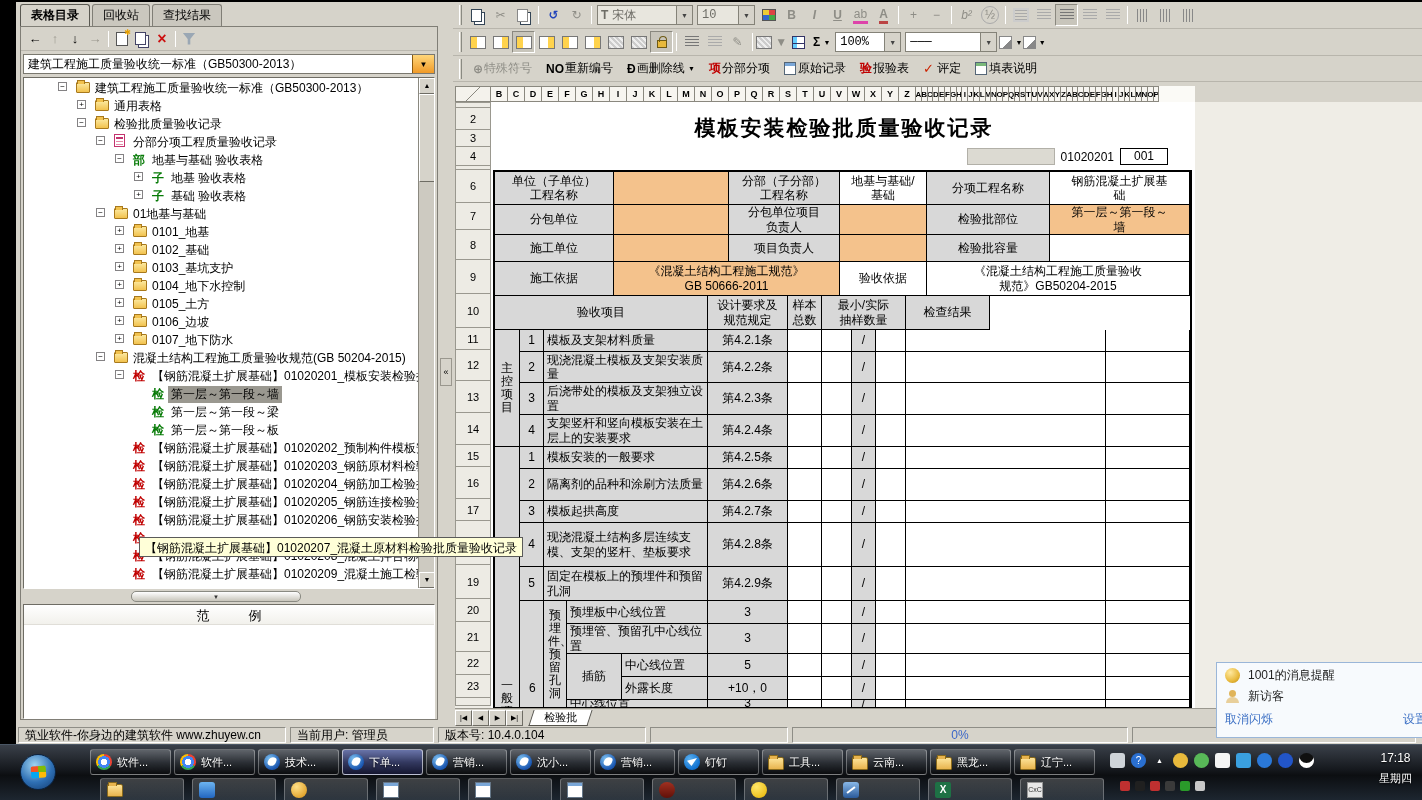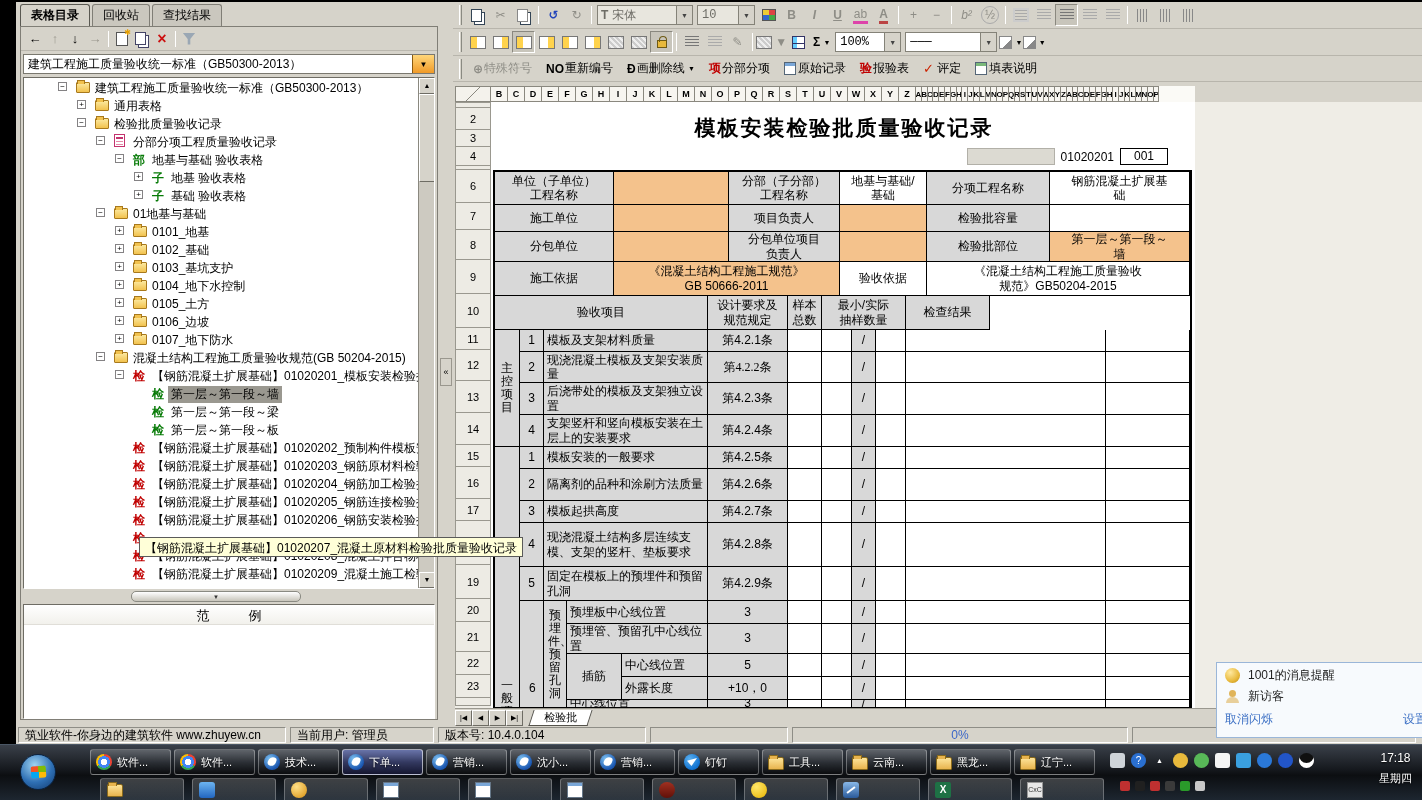--- a/index.html
+++ b/index.html
@@ -658,38 +658,38 @@
             <div class="c o w115"></div>
             <div class="c g ctr w111">分部（子分部）
 工程名称</div>
             <div class="c wht ctr w87">地基与基础/
 基础</div>
             <div class="c g ctr w123">分项工程名称</div>
             <div class="c wht ctr w140">钢筋混凝土扩展基
 础</div>
           </div>
 
-          <div class="frow h27">
-            <div class="c g ctr w119">施工单位</div>
-            <div class="c o w115"></div>
-            <div class="c g ctr w111">项目负责人</div>
-            <div class="c o w87"></div>
-            <div class="c g ctr w123">检验批容量</div>
-            <div class="c wht w140"></div>
-          </div>
-
           <div class="frow h30">
             <div class="c g ctr w119">分包单位</div>
             <div class="c o w115"></div>
             <div class="c g ctr w111">分包单位项目
 负责人</div>
             <div class="c o w87"></div>
             <div class="c g ctr w123">检验批部位</div>
             <div class="c o ctr w140">第一层～第一段～
 墙</div>
+          </div>
+
+          <div class="frow h27">
+            <div class="c g ctr w119">施工单位</div>
+            <div class="c o w115"></div>
+            <div class="c g ctr w111">项目负责人</div>
+            <div class="c o w87"></div>
+            <div class="c g ctr w123">检验批容量</div>
+            <div class="c wht w140"></div>
           </div>
 
           <div class="frow h34">
             <div class="c g ctr w119">施工依据</div>
             <div class="c o ctr w226">《混凝土结构工程施工规范》
 GB 50666-2011</div>
             <div class="c wht ctr w87">验收依据</div>
             <div class="c wht ctr w263">《混凝土结构工程施工质量验收
 规范》GB50204-2015</div>
           </div>
@@ -715,21 +715,21 @@
                     <div class="c wht" style="width: 34px;"></div>
                     <div class="c wht" style="width: 30px;"></div>
                     <div class="c g ctr" style="width: 24px;">/</div>
                     <div class="c wht" style="width: 30px;"></div>
                     <div class="c wht" style="width: 200px;"></div>
                     <div class="c wht" style="width: 84px;"></div>
                   </div>
                   <div class="frow" style="height: 31px;">
                     <div class="c g ctr" style="width: 24px;">2</div>
                     <div class="c g lft" style="width: 164px;">现浇混凝土模板及支架安装质量</div>
-                    <div class="c g ctr" style="width: 80px; font-family: Liberation Serif, serif;">第4.2.2条</div>
+                    <div class="c g ctr" style="width: 80px;">第4.2.2条</div>
                     <div class="c wht" style="width: 34px;"></div>
                     <div class="c wht" style="width: 30px;"></div>
                     <div class="c g ctr" style="width: 24px;">/</div>
                     <div class="c wht" style="width: 30px;"></div>
                     <div class="c wht" style="width: 200px;"></div>
                     <div class="c wht" style="width: 84px;"></div>
                   </div>
                   <div class="frow" style="height: 32px;">
                     <div class="c g ctr" style="width: 24px;">3</div>
                     <div class="c g lft" style="width: 164px;">后浇带处的模板及支架独立设置</div>

